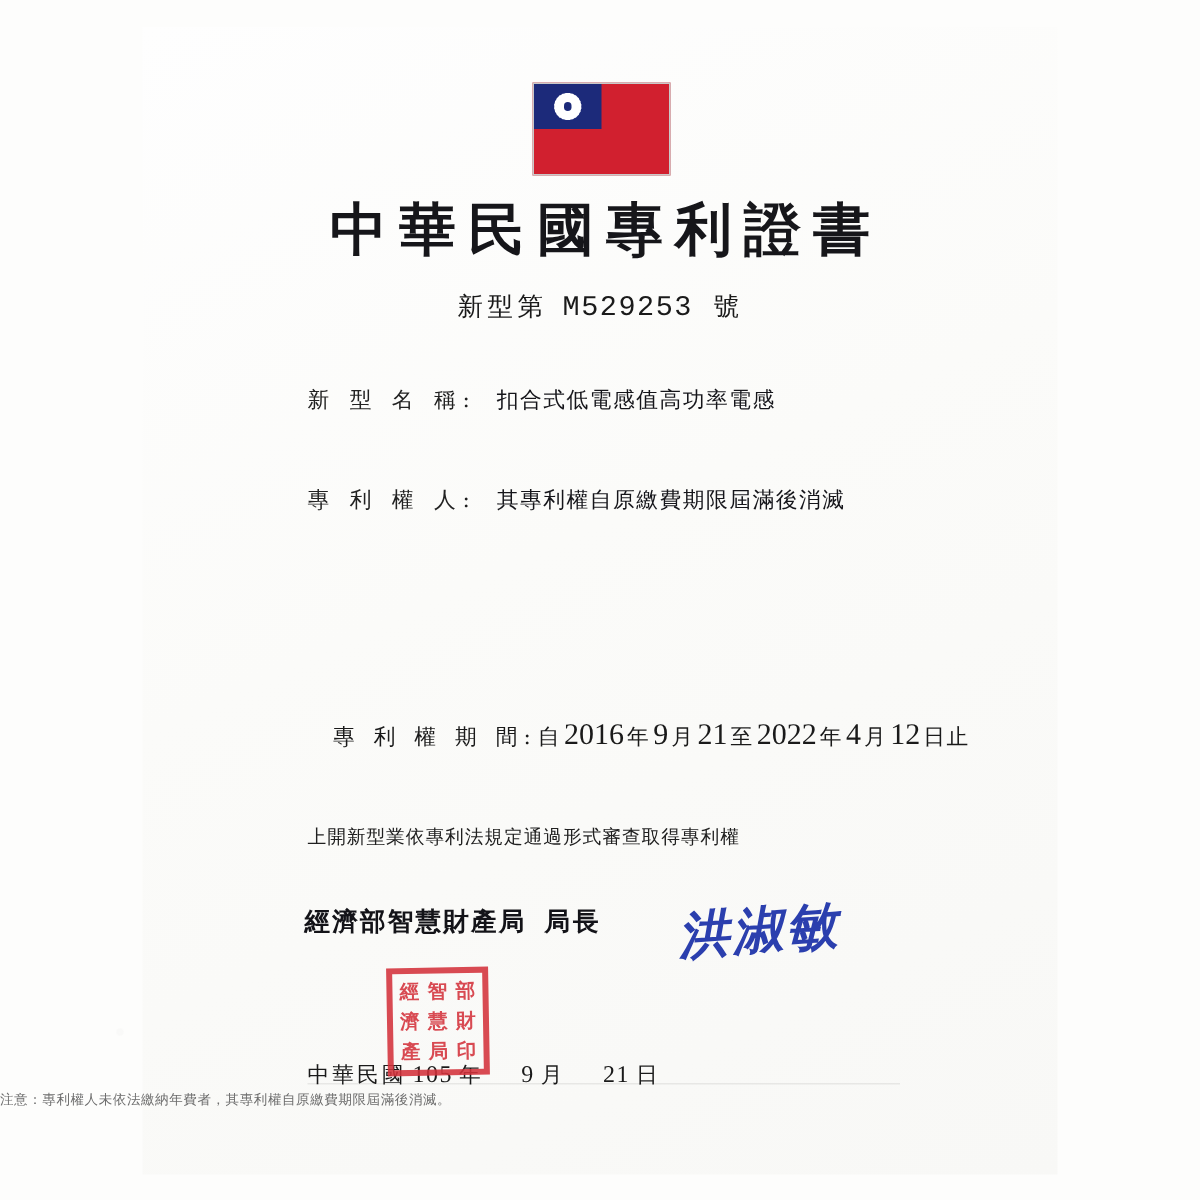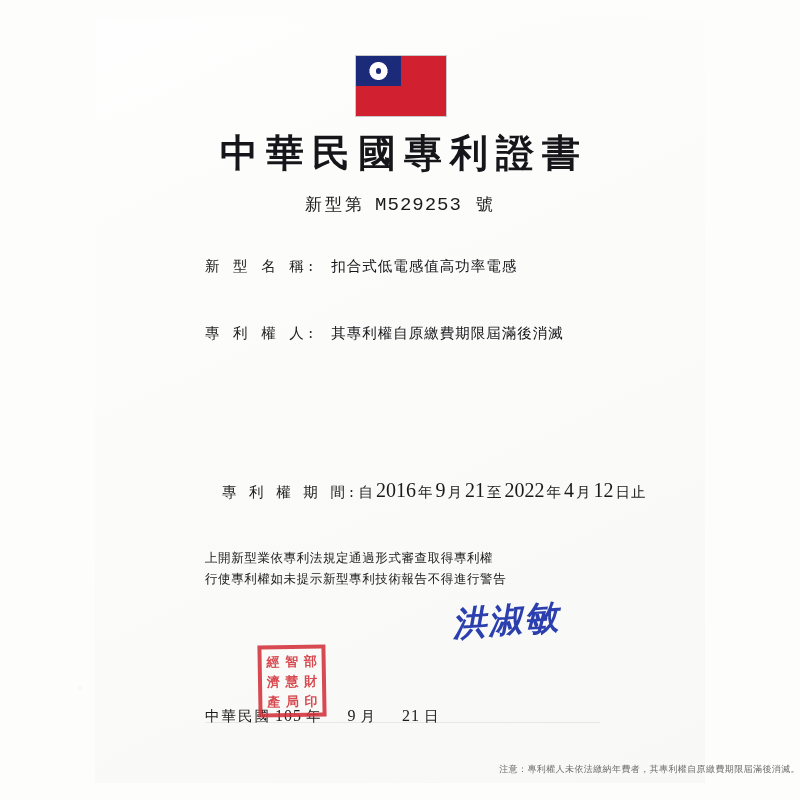--- a/index.html
+++ b/index.html
@@ -249,26 +249,25 @@
     align-items: center;
     justify-content: center;
   }
 
   
   .footer-note {
     position: absolute;
     left: 0;
     top: 727px;
     width: 800px;
-    text-align: right;
+    text-align: left;
     font-family: "DejaVu Serif", serif;
     font-size: 9px;
     color: #6d6d6d;
     letter-spacing: 0.4px;
-    margin-top: 36px;
   }
   .rule {
     position: absolute;
     left: 205px;
     top: 722px;
     width: 395px;
     height: 1px;
     background: rgba(0,0,0,0.07);
   }
 </style>
@@ -314,23 +313,25 @@
   </div>
 
 
   <div id="row-term">
     <span class="key">專 利 權 期 間</span><span class="sep">:</span>
     <span class="seg">自</span><span class="dnum">2016</span><span class="seg">年</span><span class="dnum">9</span><span class="seg">月</span><span class="dnum">21</span><span class="seg">至</span><span class="dnum">2022</span><span class="seg">年</span><span class="dnum">4</span><span class="seg">月</span><span class="dnum">12</span><span class="seg">日</span><span class="seg">止</span>
   </div>
 
   <div class="notes">
     <div>上開新型業依專利法規定通過形式審查取得專利權</div>
-    <div>行使專利權如未提示新型專利技術報告不得進行警告</div>
-  </div>
-
+  </div>
+
+  <div class="org-line">
+    <span>經濟部智慧財產局</span><span class="role">局長</span>
+  </div>
 
   <div class="signature">洪淑敏</div>
 
   <div class="date-line">
     <span class="era">中華民國</span><span class="dnum">105</span><span>年</span><span class="gap"></span><span class="dnum">9</span><span>月</span><span class="gap"></span><span class="dnum">21</span><span>日</span>
   </div>
 
   <div class="seal">
     <span>經</span>
     <span>智</span>

